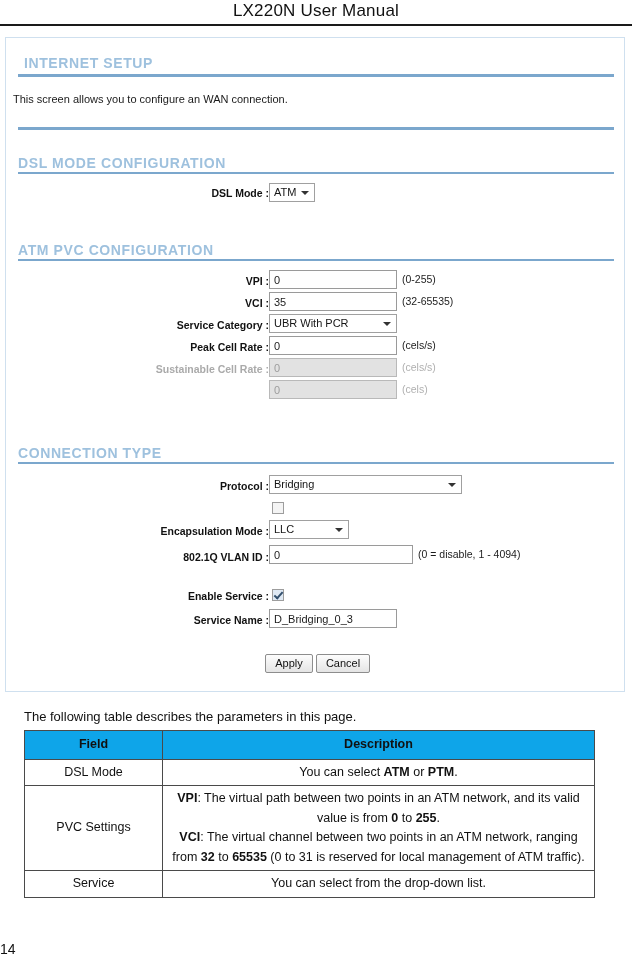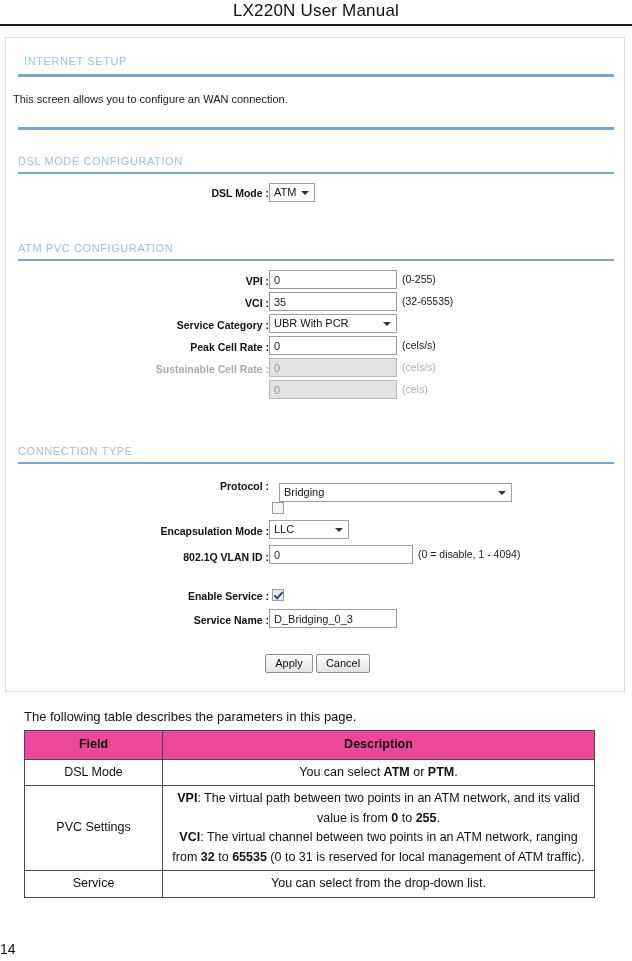--- a/index.html
+++ b/index.html
@@ -42,22 +42,22 @@
     top: 37px;
     width: 620px;
     height: 655px;
     background: #ffffff;
     border: 1px solid #cfe0ef;
     box-sizing: border-box;
   }
 
   .sec-title {
     position: absolute;
-    font-size: 11px;
-    font-weight: normal;
+    font-size: 14px;
+    font-weight: bold;
     color: #9ec1de;
     letter-spacing: .6px;
     white-space: nowrap;
   }
   .rule-thick {
     position: absolute;
     height: 3px;
     background: #7ba7cd;
   }
   .rule-thin {
@@ -192,21 +192,21 @@
   }
   table.desc td, table.desc th {
     border: 1px solid #4a4a4a;
     padding: 3px 7px;
     vertical-align: middle;
     text-align: center;
     font-weight: normal;
     line-height: 19.5px;
   }
   table.desc thead th {
-    background: #ec4899;
+    background: #0ea5e9;
     font-weight: bold;
     text-align: center;
     padding: 4px 7px;
   }
   table.desc col.c1 { width: 138px; }
 
   .pg-num {
     position: absolute;
     left: 0;
     top: 941px;
@@ -276,21 +276,21 @@
 
   <input class="finput disabled" disabled="" style="left: 263px; top: 342px; width: 128px;" value="0">
   <span class="hint dim" style="left:396px; top:342px;">(cels)</span>
 
   <div class="sec-title" style="left:12px; top:407px;">CONNECTION TYPE</div>
   <div class="rule-thin" style="left:12px; top:424px; width:596px;"></div>
 
   <div class="frow" style="left:40px; top:438px; width:223px;">
     <span class="flabel">Protocol :</span>
   </div>
-  <div class="fselect" style="left:273px; top:437px; width:233px;margin-top:8px;">
+  <div class="fselect" style="left:263px; top:437px; width:193px;">
     <span>Bridging</span>
     <span class="arrow"></span>
   </div>
 
   <div class="cbox" style="left:266px; top:464px;"></div>
 
   <div class="frow" style="left:40px; top:483px; width:223px;">
     <span class="flabel">Encapsulation Mode :</span>
   </div>
   <div class="fselect" style="left:263px; top:482px; width:80px;">

